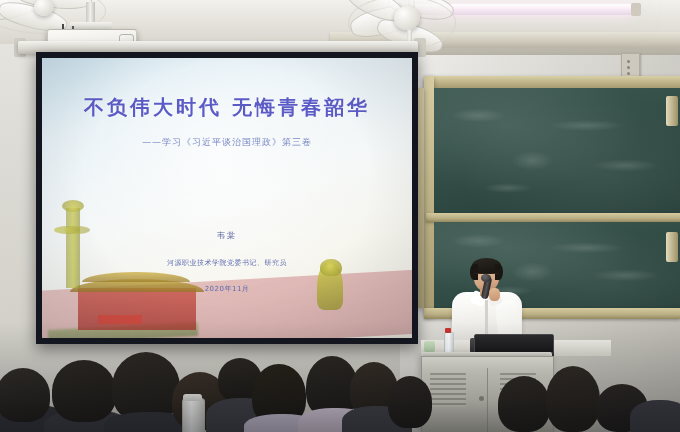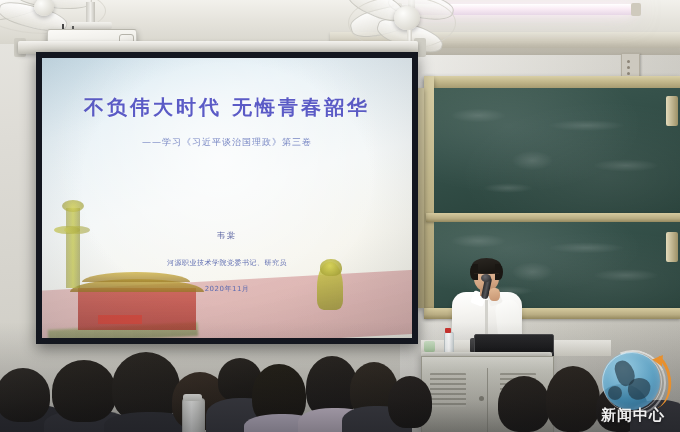--- a/index.html
+++ b/index.html
@@ -402,26 +402,14 @@
   <div class="hairmass" style="left:498px;top:376px;width:52px;height:56px;background:linear-gradient(170deg,#2b2621,#15120f);"></div>
   <div class="hairmass" style="left:546px;top:366px;width:54px;height:66px;background:linear-gradient(170deg,#2e2822,#17130f);"></div>
   <div class="hairmass" style="left:596px;top:384px;width:52px;height:48px;background:linear-gradient(170deg,#282320,#141110);"></div>
   <div class="shoulder" style="left:630px;top:400px;width:60px;height:36px;background:#36363c;"></div>
 
   <div class="thermos"></div>
   <div class="thermos-cap"></div>
 
   <div class="room-dark"></div>
 
-  <div class="wm">
-    <div class="wm-globe">
-      <div class="wm-land" style="left:14px;top:8px;width:18px;height:26px;border-radius:40% 60% 50% 45%;transform:rotate(-18deg);"></div>
-      <div class="wm-land" style="left:26px;top:26px;width:22px;height:22px;border-radius:50% 40% 55% 45%;transform:rotate(14deg);"></div>
-      <div class="wm-land" style="left:6px;top:34px;width:14px;height:14px;border-radius:50%;"></div>
-    </div>
-    <div class="wm-ring"></div>
-    <div class="wm-arc"></div>
-    <div class="wm-swoosh"></div>
-    <div class="wm-arrow"></div>
-    <div class="wm-text">新闻中心</div>
-  </div>
 
 </div>
 
 </body></html>

